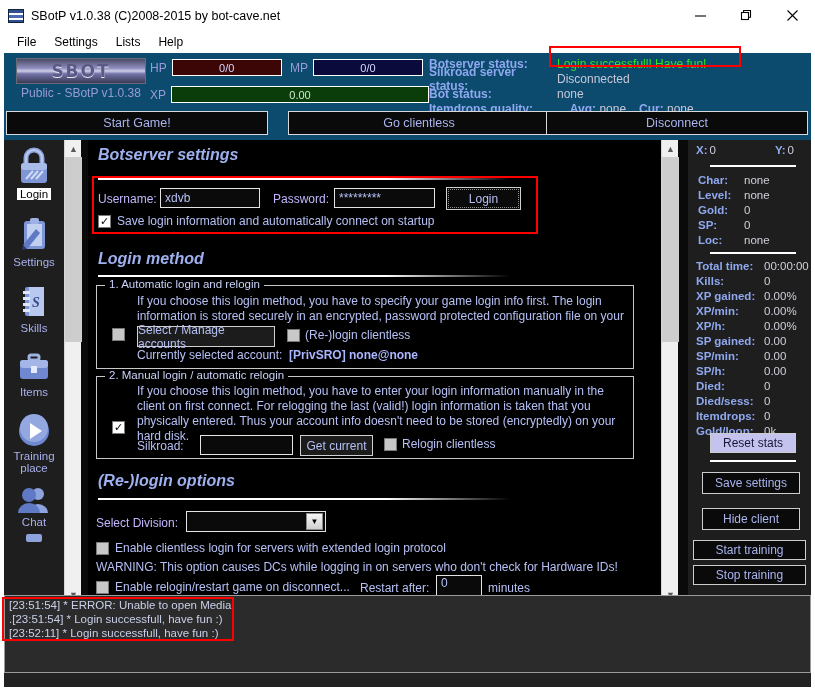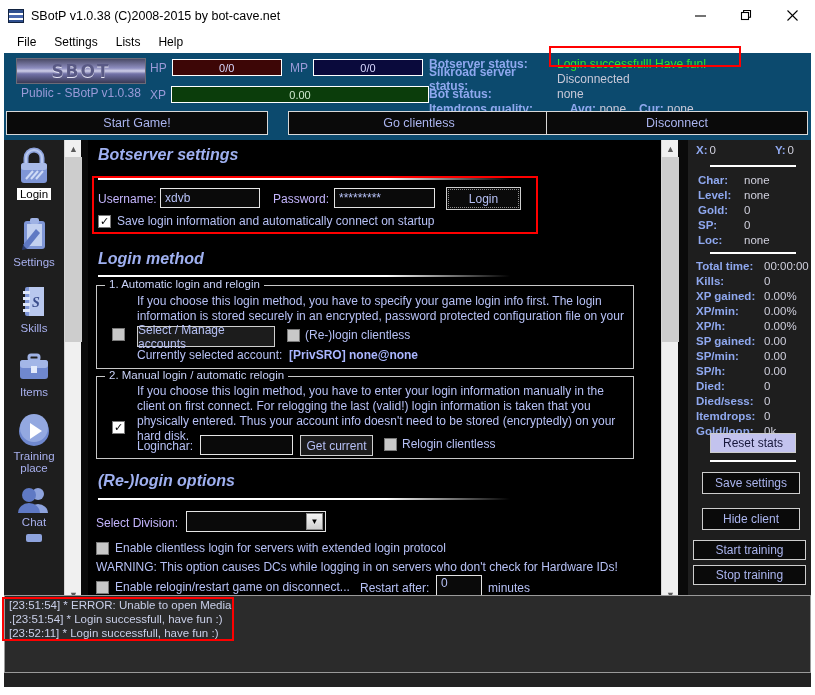--- a/index.html
+++ b/index.html
@@ -440,21 +440,21 @@
         <span class="cbx dim" style="position:absolute;left:190px;top:43px;"></span>
         <span class="cbx-lbl" style="position:absolute;left:208px;top:42px;">(Re-)login clientless</span>
         <span class="cbx-lbl" style="position:absolute;left:40px;top:62px;">Currently selected account:</span>
         <span class="bold-blue" style="position:absolute;left:192px;top:62px;">[PrivSRO] none@none</span>
       </div>
 
       <div class="groupbox" style="left:8px; top:236px; width:538px; height:83px;">
         <div class="group-cap">2. Manual login / automatic relogin</div>
         <div class="gtext" style="position:absolute;left:40px;top:7px;width:490px;">If you choose this login method, you have to enter your login information manually in the client on first connect. For relogging the last (valid!) login information is taken that you physically entered. Thus your account info doesn't need to be stored (encryptedly) on your hard disk.</div>
         <span class="cbx" style="position:absolute;left:15px;top:44px;">✓</span>
-        <span class="cbx-lbl" style="position:absolute;left:40px;top:62px;">Loginchar:</span>
+        <span class="cbx-lbl" style="position:absolute;left:40px;top:62px;">Silkroad:</span>
         <div class="txtbox" style="position:absolute;left:103px;top:58px;width:93px;"></div>
         <div class="btn3d" style="position:absolute;left:203px;top:58px;width:73px;">Get current</div>
         <span class="cbx dim" style="position:absolute;left:287px;top:61px;"></span>
         <span class="cbx-lbl" style="position:absolute;left:305px;top:60px;">Relogin clientless</span>
       </div>
 
       <div class="sec-title" style="position:absolute;left:10px;top:332px;">(Re-)login options</div>
       <div class="hr-grad" style="position:absolute;left:10px;top:358px;width:412px;"></div>
 
       <div class="fld-lbl" style="position:absolute;left:8px;top:376px;">Select Division:</div>

